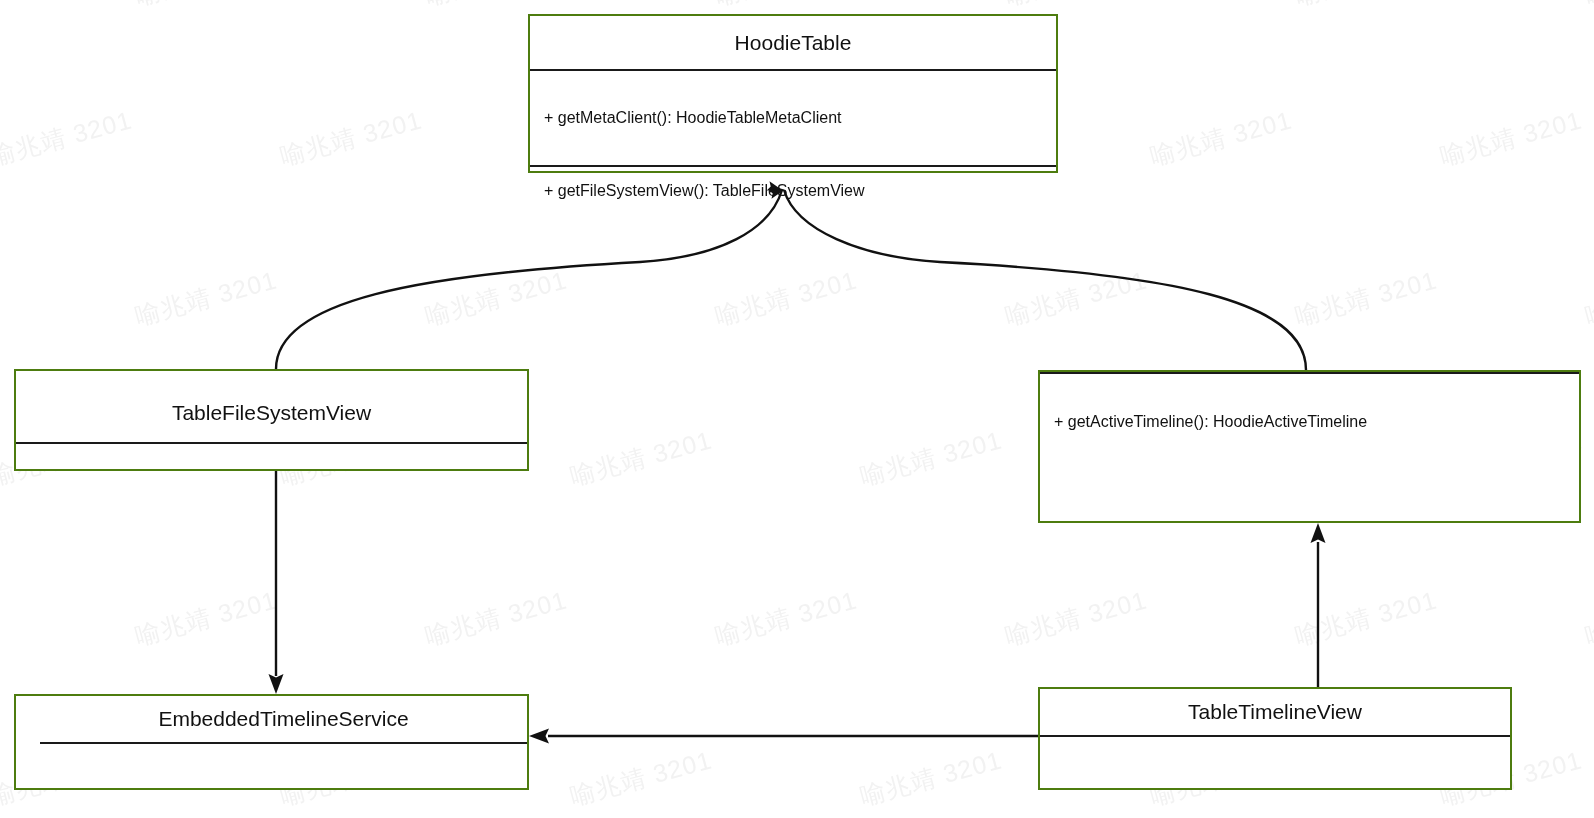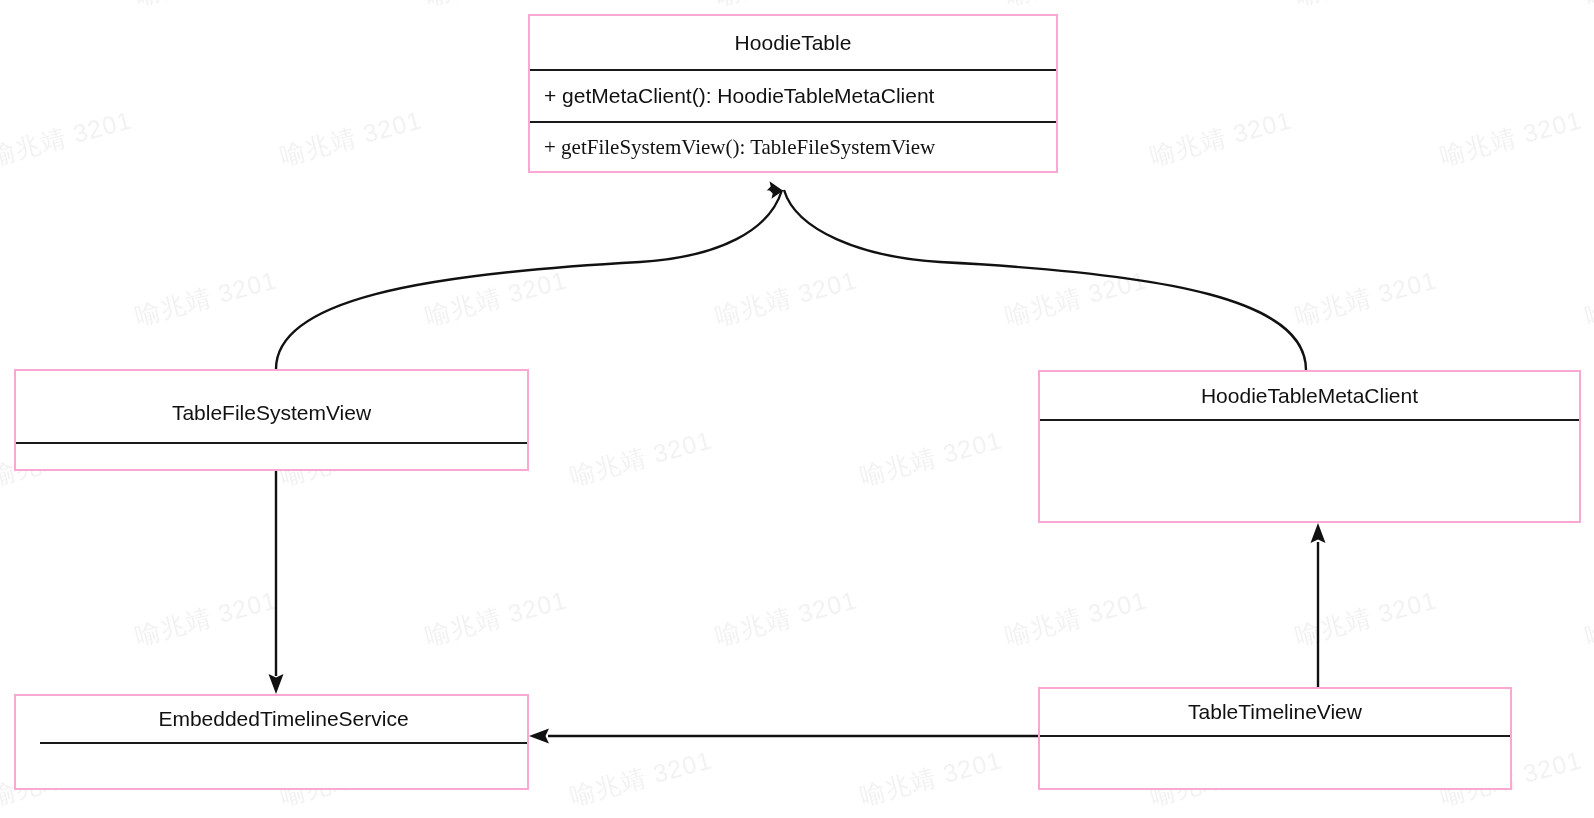--- a/index.html
+++ b/index.html
@@ -44,47 +44,47 @@
     width: 1594px;
     height: 818px;
     z-index: 1;
     pointer-events: none;
   }
   
   .uml-class {
     position: absolute;
     box-sizing: border-box;
     background: #ffffff;
-    border: 2px solid #f9a8d4;
+    border: 2px solid #4d7c0f;
     z-index: 2;
   }
   .uml-name {
     box-sizing: border-box;
     text-align: center;
     font-size: 21px;
     color: #111111;
     display: flex;
     align-items: center;
     justify-content: center;
   }
   .uml-members {
     box-sizing: border-box;
     border-top: 2px solid #1a1a1a;
   }
   .uml-member {
     box-sizing: border-box;
-    font-size: 21px;
+    font-size: 16px;
     color: #111111;
     padding-left: 14px;
     display: flex;
     align-items: center;
+    margin-top: 22px;
   }
   .uml-member + .uml-member {
     border-top: 2px solid #1a1a1a;
-    font-family: Liberation Serif, serif;
   }
   .uml-members.empty {
     display: block;
   }
 
   
   #class-hoodie-table      { left: 528px; top: 14px;  width: 530px; height: 159px; }
   #class-hoodie-table .uml-name    { height: 53px; }
   #class-hoodie-table .uml-member  { height: 50px; }
 
@@ -186,22 +186,22 @@
       <div class="uml-member">+ getFileSystemView(): TableFileSystemView</div>
     </div>
   </div>
 
   <div class="uml-class" id="class-table-file-system-view">
     <div class="uml-name">TableFileSystemView</div>
     <div class="uml-members empty"></div>
   </div>
 
   <div class="uml-class" id="class-hoodie-table-meta-client">
-    <div class="uml-name">HoodieTableMetaClient</div>
     <div class="uml-members">
+      <div class="uml-member">+ getActiveTimeline(): HoodieActiveTimeline</div>
     </div>
   </div>
 
   <div class="uml-class" id="class-embedded-timeline-service">
     <div class="uml-name">EmbeddedTimelineService</div>
     <div class="uml-members empty"></div>
   </div>
 
   <div class="uml-class" id="class-table-timeline-view">
     <div class="uml-name">TableTimelineView</div>

